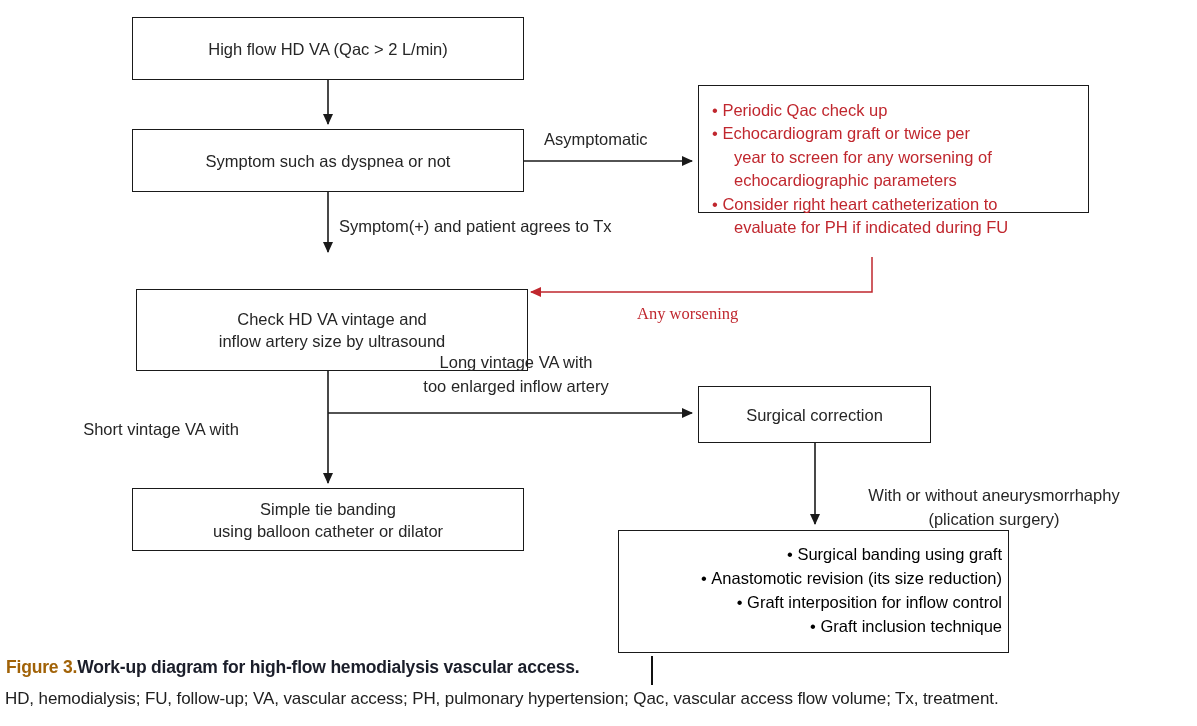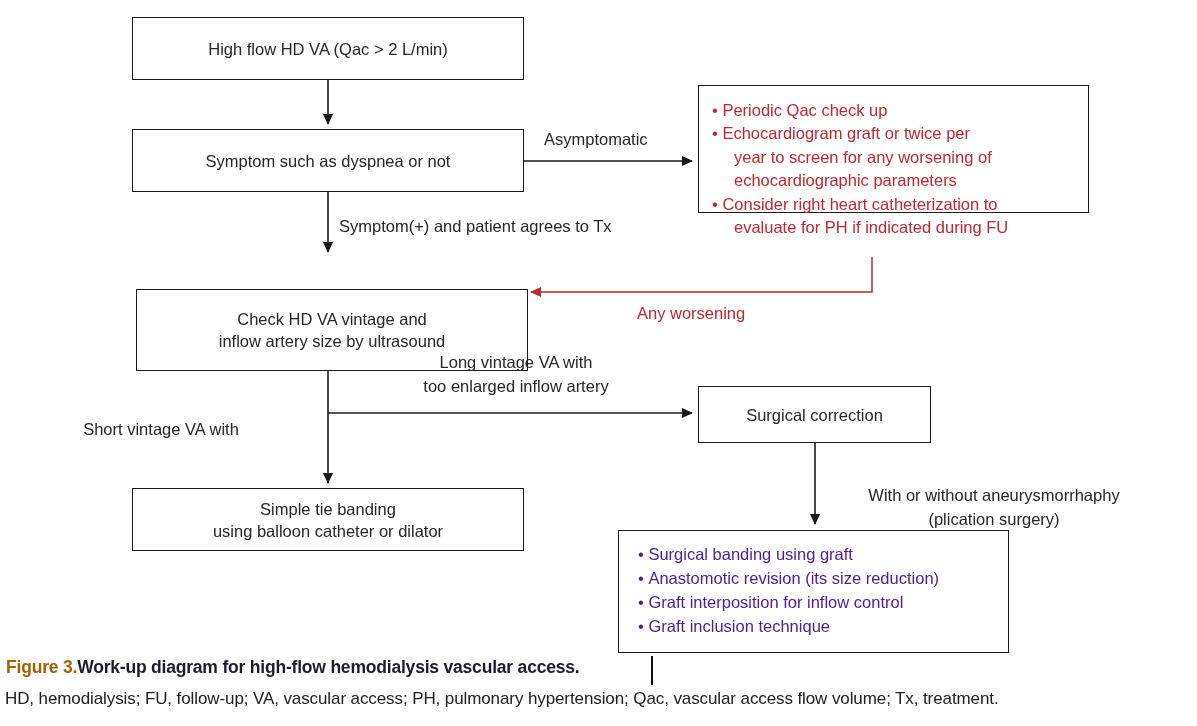--- a/index.html
+++ b/index.html
@@ -44,39 +44,40 @@
   }
   #b-surveillance {
     left: 698px; top: 85px; width: 391px; height: 128px;
     padding: 13px 6px 0 13px;
     color: #c0272e;
     line-height: 23.4px;
   }
   #b-options {
     left: 618px; top: 530px; width: 391px; height: 123px;
     padding: 11px 6px 0 19px;
-    color: #4c1d95;
+    color: #000000;
     line-height: 24px;
+    text-align: right;
   }
   .li::before { content: "\2022\00a0"; }
   .li-cont { padding-left: 22px; }
 
   .flabel {
     position: absolute;
     font-size: 16.5px;
     line-height: 23.5px;
     color: #262626;
     white-space: nowrap;
   }
   .flabel.center { text-align: center; white-space: normal; }
   .red-text { color: #c0272e; }
 
   #lbl-asymptomatic { left: 544px; top: 128px; }
   #lbl-symptomatic  { left: 339px; top: 215px; }
-  #lbl-anyworsening { left: 637px; top: 302px; }
+  #lbl-anyworsening { left: 637px; top: 302px; font-family: Liberation Serif, serif; }
   #lbl-longvintage  { left: 403px; top: 351px; width: 226px; }
   #lbl-shortvintage { left: 8px;   top: 418px; width: 306px; }
   #lbl-aneurysm     { left: 843px; top: 484px; width: 302px; }
 
   #caption-line {
     position: absolute; left: 6px; top: 657px;
     font-size: 17.5px; font-weight: bold; letter-spacing: -0.2px;
     color: #1b1e2a; white-space: nowrap;
   }
   #caption-line .figlabel { color: #a16207; margin-right: 0; }

